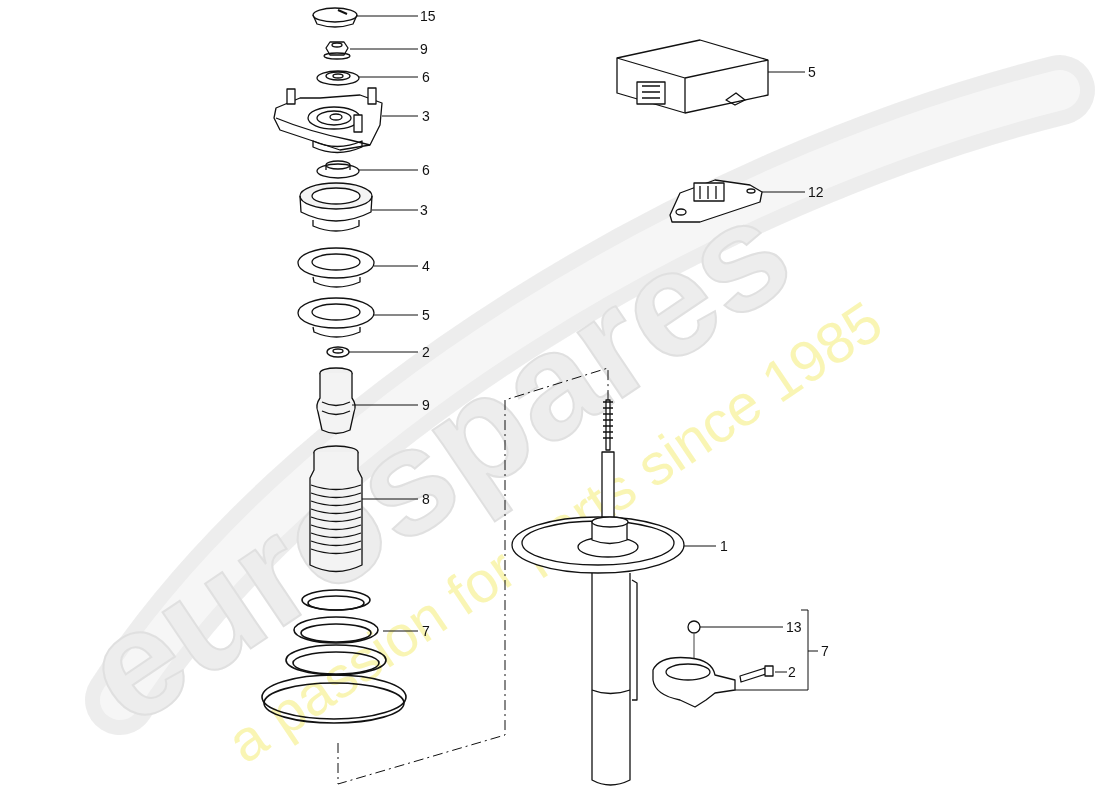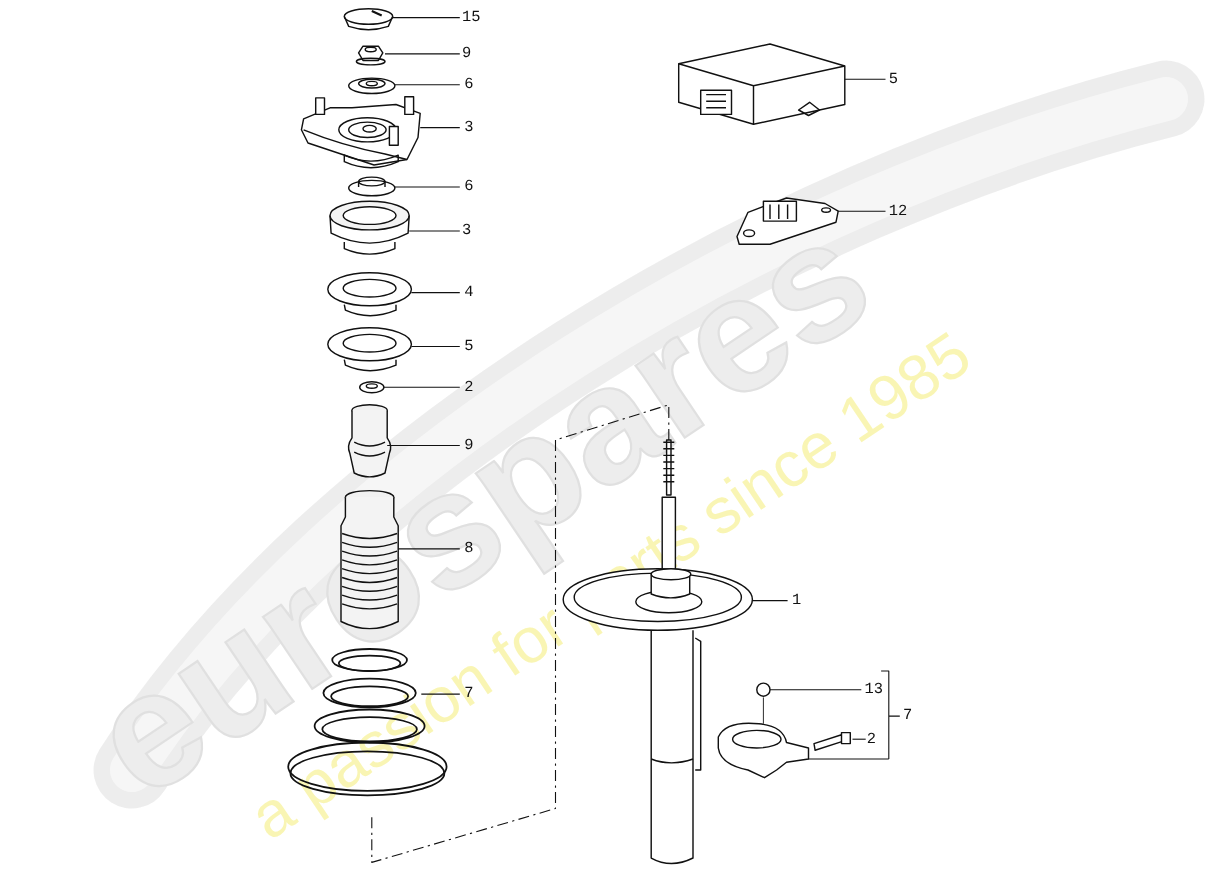--- a/index.html
+++ b/index.html
@@ -1,19 +1,19 @@
 <!DOCTYPE html>
 <html><head>
 <meta charset="utf-8">
 <style>
   html, body { margin:0; padding:0; background:#ffffff; }
   #canvas { position:relative; width:1100px; height:800px; overflow:hidden; background:#ffffff; font-family:"Liberation Sans", sans-serif; }
   svg { position:absolute; left:0; top:0; }
   .wm-text { font-family:"Liberation Sans", sans-serif; }
-  .callout { position:absolute; font-family:Liberation Mono, monospace; font-size:14px; color:#111; line-height:14px; cursor:pointer; }
+  .callout { position:absolute; font-family:Liberation Sans, sans-serif; font-size:14px; color:#111; line-height:14px; cursor:pointer; }
 </style>
 </head>
 <body>
 
 <div id="canvas">
 
   <svg width="1100" height="800">
     <g opacity="0.9">
       <path d="M120 700 C 300 420, 700 180, 1060 90" stroke="#ececec" stroke-width="70" fill="none" stroke-linecap="round"></path>
       <path d="M120 700 C 300 420, 700 180, 1060 90" stroke="#f6f6f6" stroke-width="40" fill="none" stroke-linecap="round"></path>

